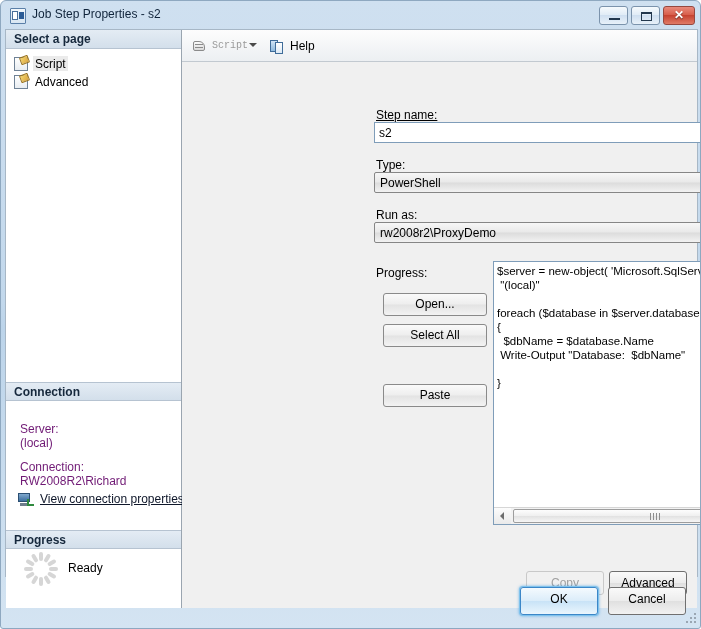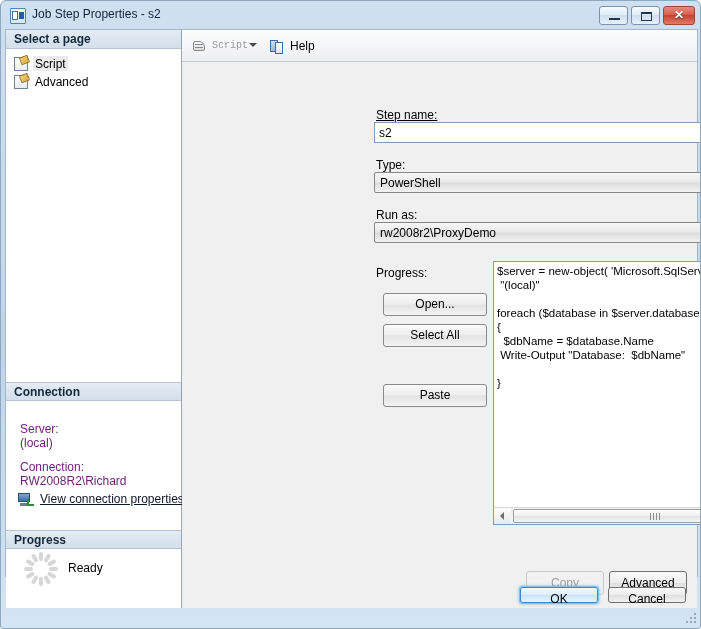--- a/index.html
+++ b/index.html
@@ -511,21 +511,21 @@
   
   #footer {
     position: absolute;
     left: 0; bottom: 0;
     width: 701px;
     height: 49px;
   }
   .dlgbtn {
     position: absolute;
     top: 8px;
-    width: 78px; height: 16px;
+    width: 78px; height: 28px;
     box-sizing: border-box;
     border-radius: 3px;
     font-family: "Liberation Sans", sans-serif;
     font-size: 12px;
     text-align: center;
     line-height: 22px;
     cursor: default;
   }
   #btn-ok {
     left: 519px;

